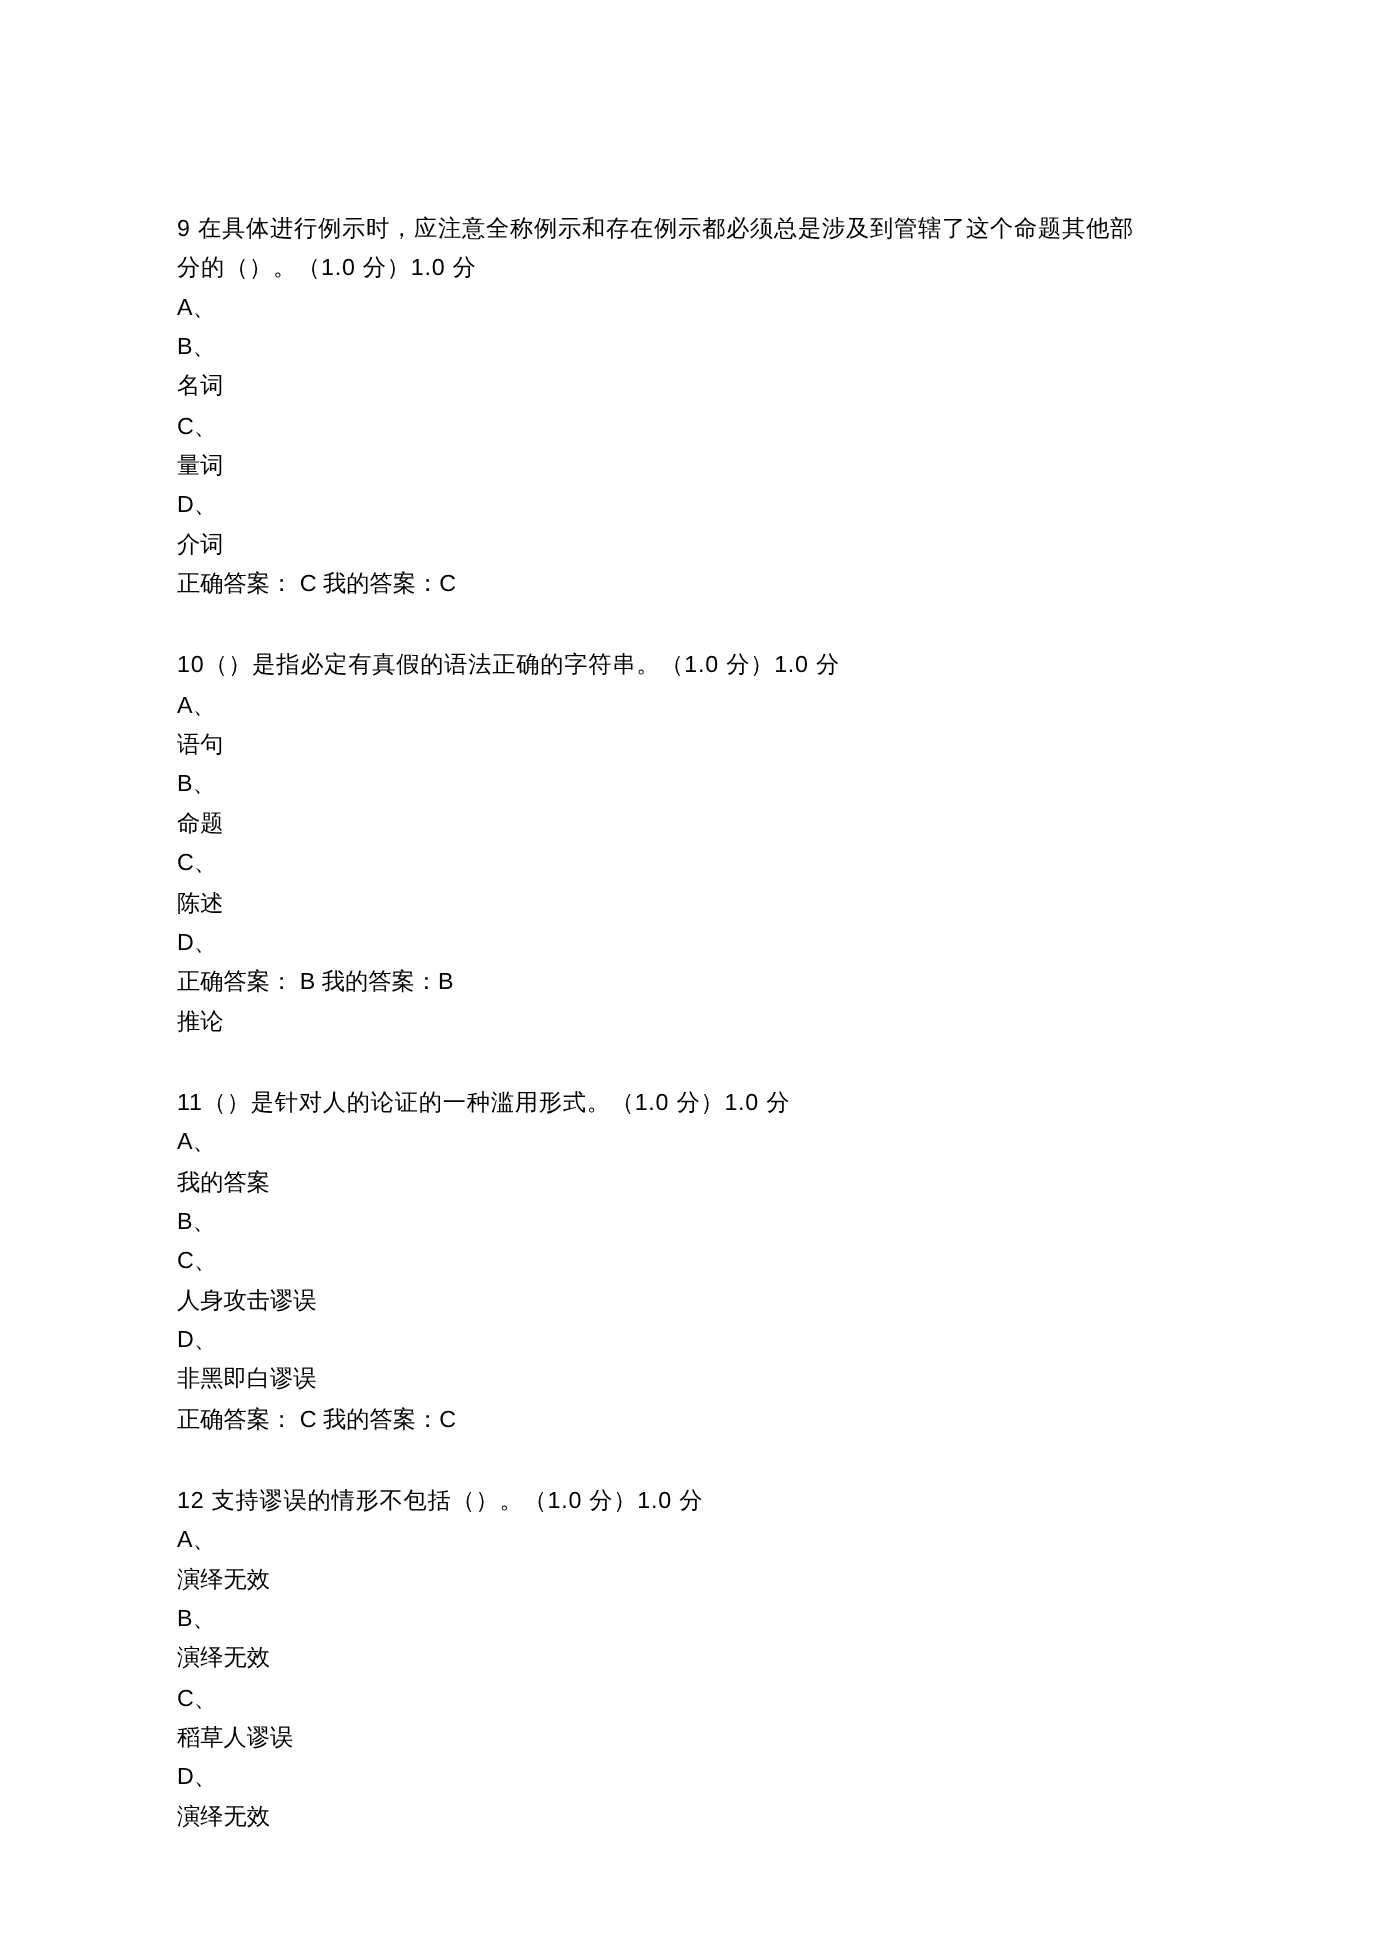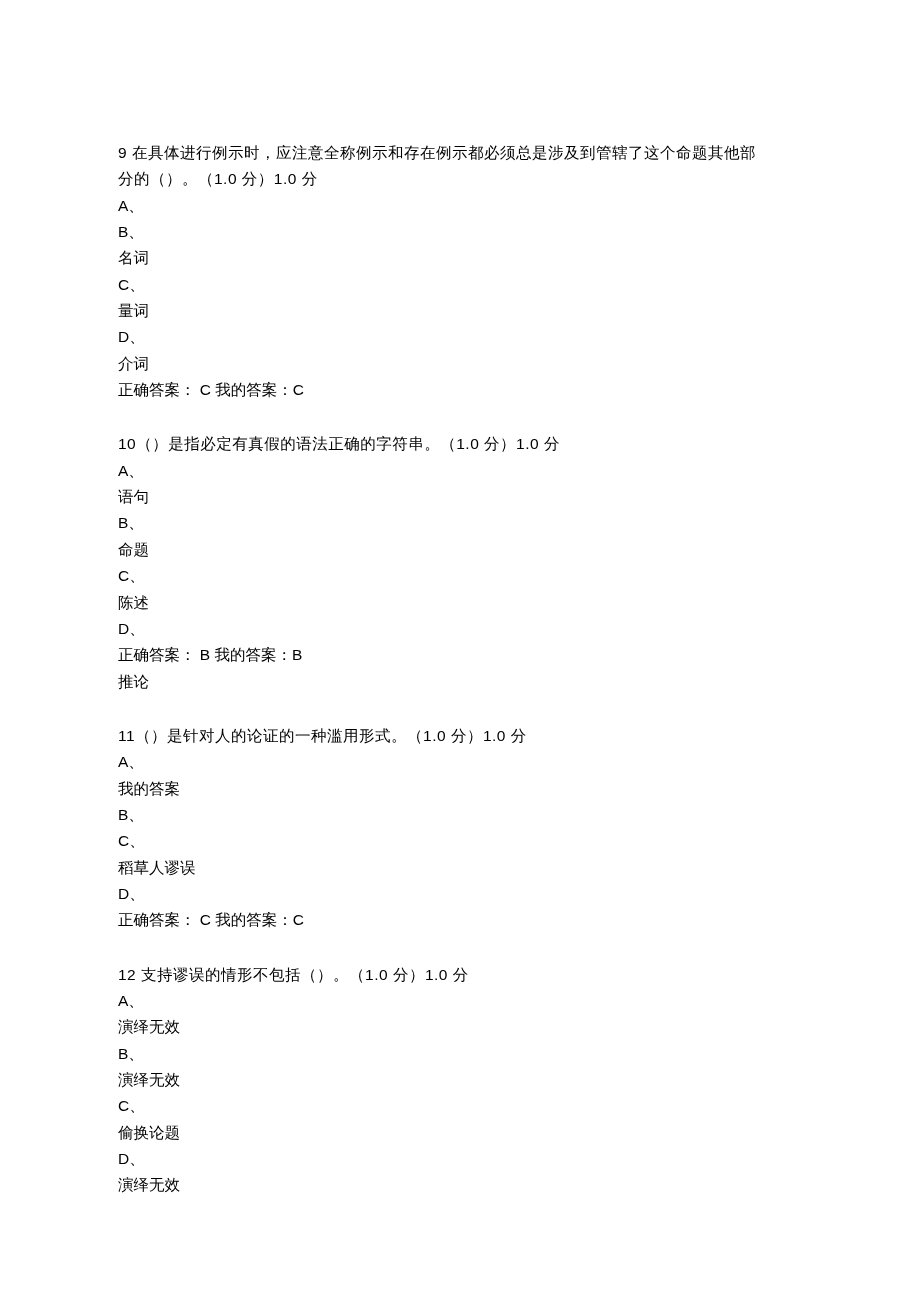--- a/index.html
+++ b/index.html
@@ -51,28 +51,29 @@
   <span class="line">正确答案：  B  我的答案：B</span>
   <span class="line">推论</span>
 </div>
 
 <div class="question-block">
   <span class="line stem">11（）是针对人的论证的一种滥用形式。（1.0 分）1.0  分</span>
   <span class="line">A、</span>
   <span class="line">我的答案</span>
   <span class="line">B、</span>
   <span class="line">C、</span>
-  <span class="line">稻草人谬误</span>
+  <span class="line">人身攻击谬误</span>
   <span class="line">D、</span>
+  <span class="line">非黑即白谬误</span>
   <span class="line">正确答案：  C  我的答案：C</span>
 </div>
 
 <div class="question-block">
   <span class="line stem">12 支持谬误的情形不包括（）。（1.0 分）1.0  分</span>
   <span class="line">A、</span>
   <span class="line">演绎无效</span>
   <span class="line">B、</span>
   <span class="line">演绎无效</span>
   <span class="line">C、</span>
-  <span class="line">偷换论题</span>
+  <span class="line">稻草人谬误</span>
   <span class="line">D、</span>
   <span class="line">演绎无效</span>
 </div>
 
 </body></html>

